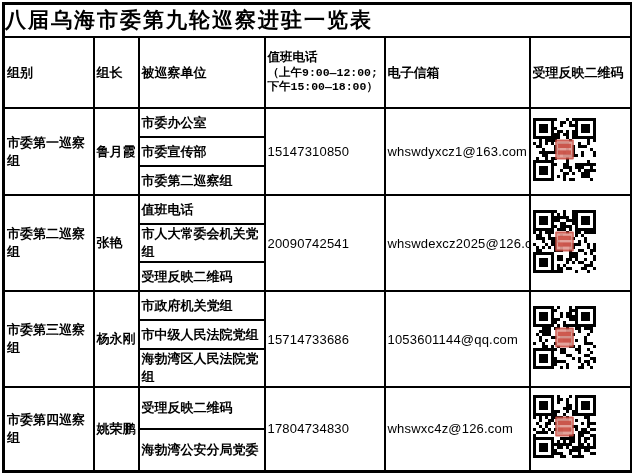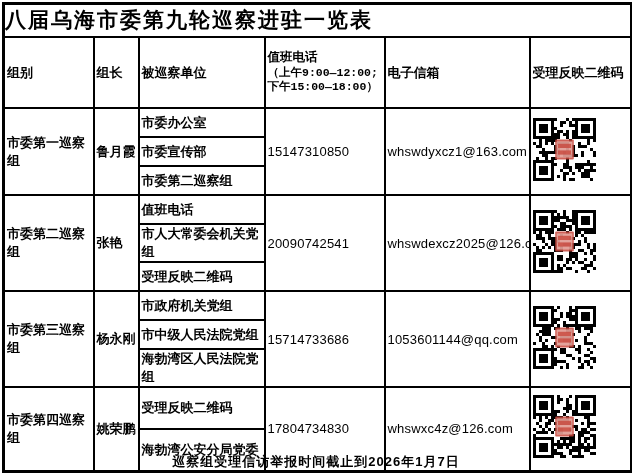--- a/index.html
+++ b/index.html
@@ -730,14 +730,13 @@
                 <rect x="24.900000000000002" y="32.400000000000006" width="13.200000000000001" height="4.199999999999999" fill="#c8473c" fill-opacity="0.8"></rect>
               </svg></span>
       </td>
     </tr>
     <tr class="unit-row-tall">
       <td class="unit">海勃湾公安分局党委</td>
     </tr>
   </tbody>
     </table>
 
-  <div class="footer-note">巡察组受理信访举报时间截止到2026年1月7日</div>
 </div>
 
 </body></html>

